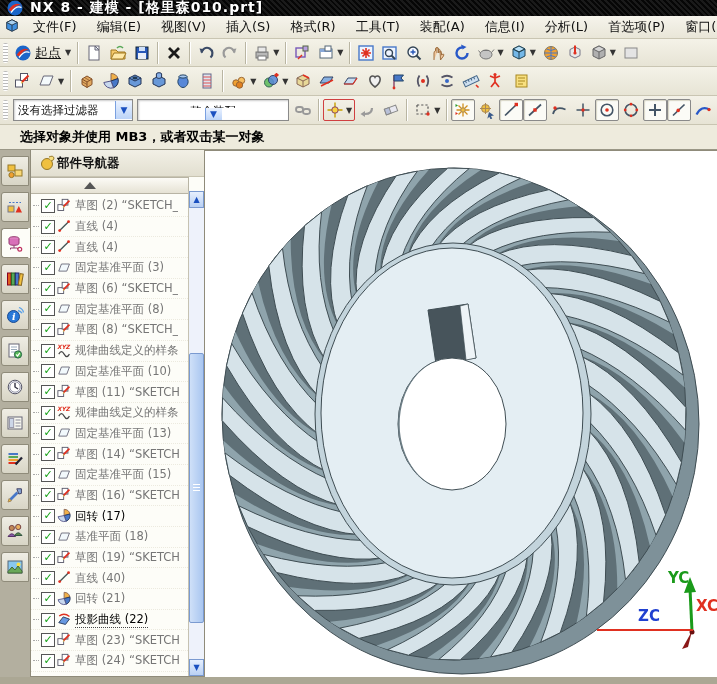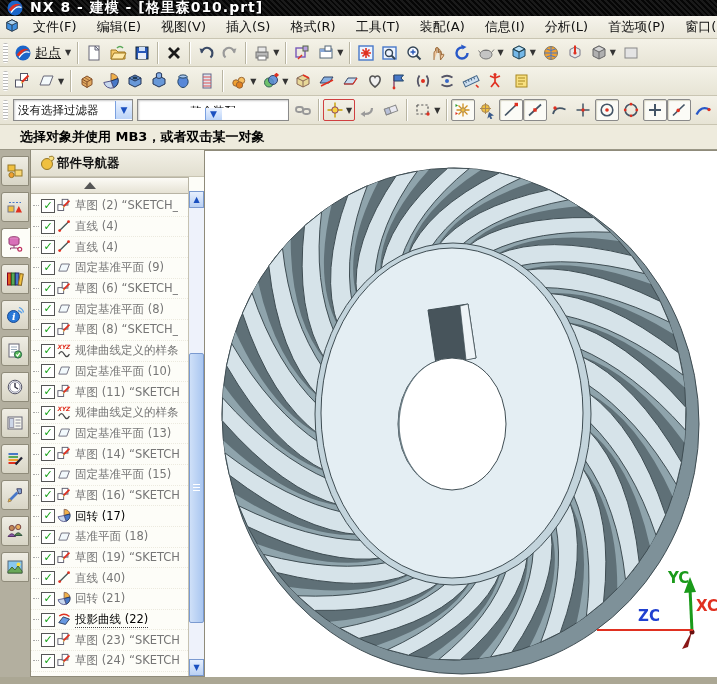--- a/index.html
+++ b/index.html
@@ -638,21 +638,21 @@
               <circle cx="13" cy="3" r="1.6" fill="#e03020"></circle>
             </svg></span>
           <span class="tlab">直线 (4)</span>
         </div>
         <div class="trow">
           <span class="conn"></span>
           <span class="cb">✓</span>
           <span class="ticon"><svg width="16" height="16" viewBox="0 0 18 18">
               <path d="M2 12.5 L5 4.5 H14 L11 12.5 Z" fill="#f2f9fc" stroke="#667"></path>
             </svg></span>
-          <span class="tlab">固定基准平面 (9)</span>
+          <span class="tlab">固定基准平面 (3)</span>
         </div>
         <div class="trow">
           <span class="conn"></span>
           <span class="cb">✓</span>
           <span class="ticon"><svg width="16" height="16" viewBox="0 0 18 18">
               <rect x="1" y="7.5" width="6.5" height="6.5" fill="#fff" stroke="#556"></rect>
               <rect x="5.8" y="1.5" width="6.5" height="6.5" fill="#fff" stroke="#556"></rect>
               <path d="M7.5 9.5 L14 3" stroke="#e03020" stroke-width="2"></path>
               <path d="M6.5 11 l2 -.5 -1.4 -1.5 Z" fill="#f0c040"></path>
             </svg></span>

